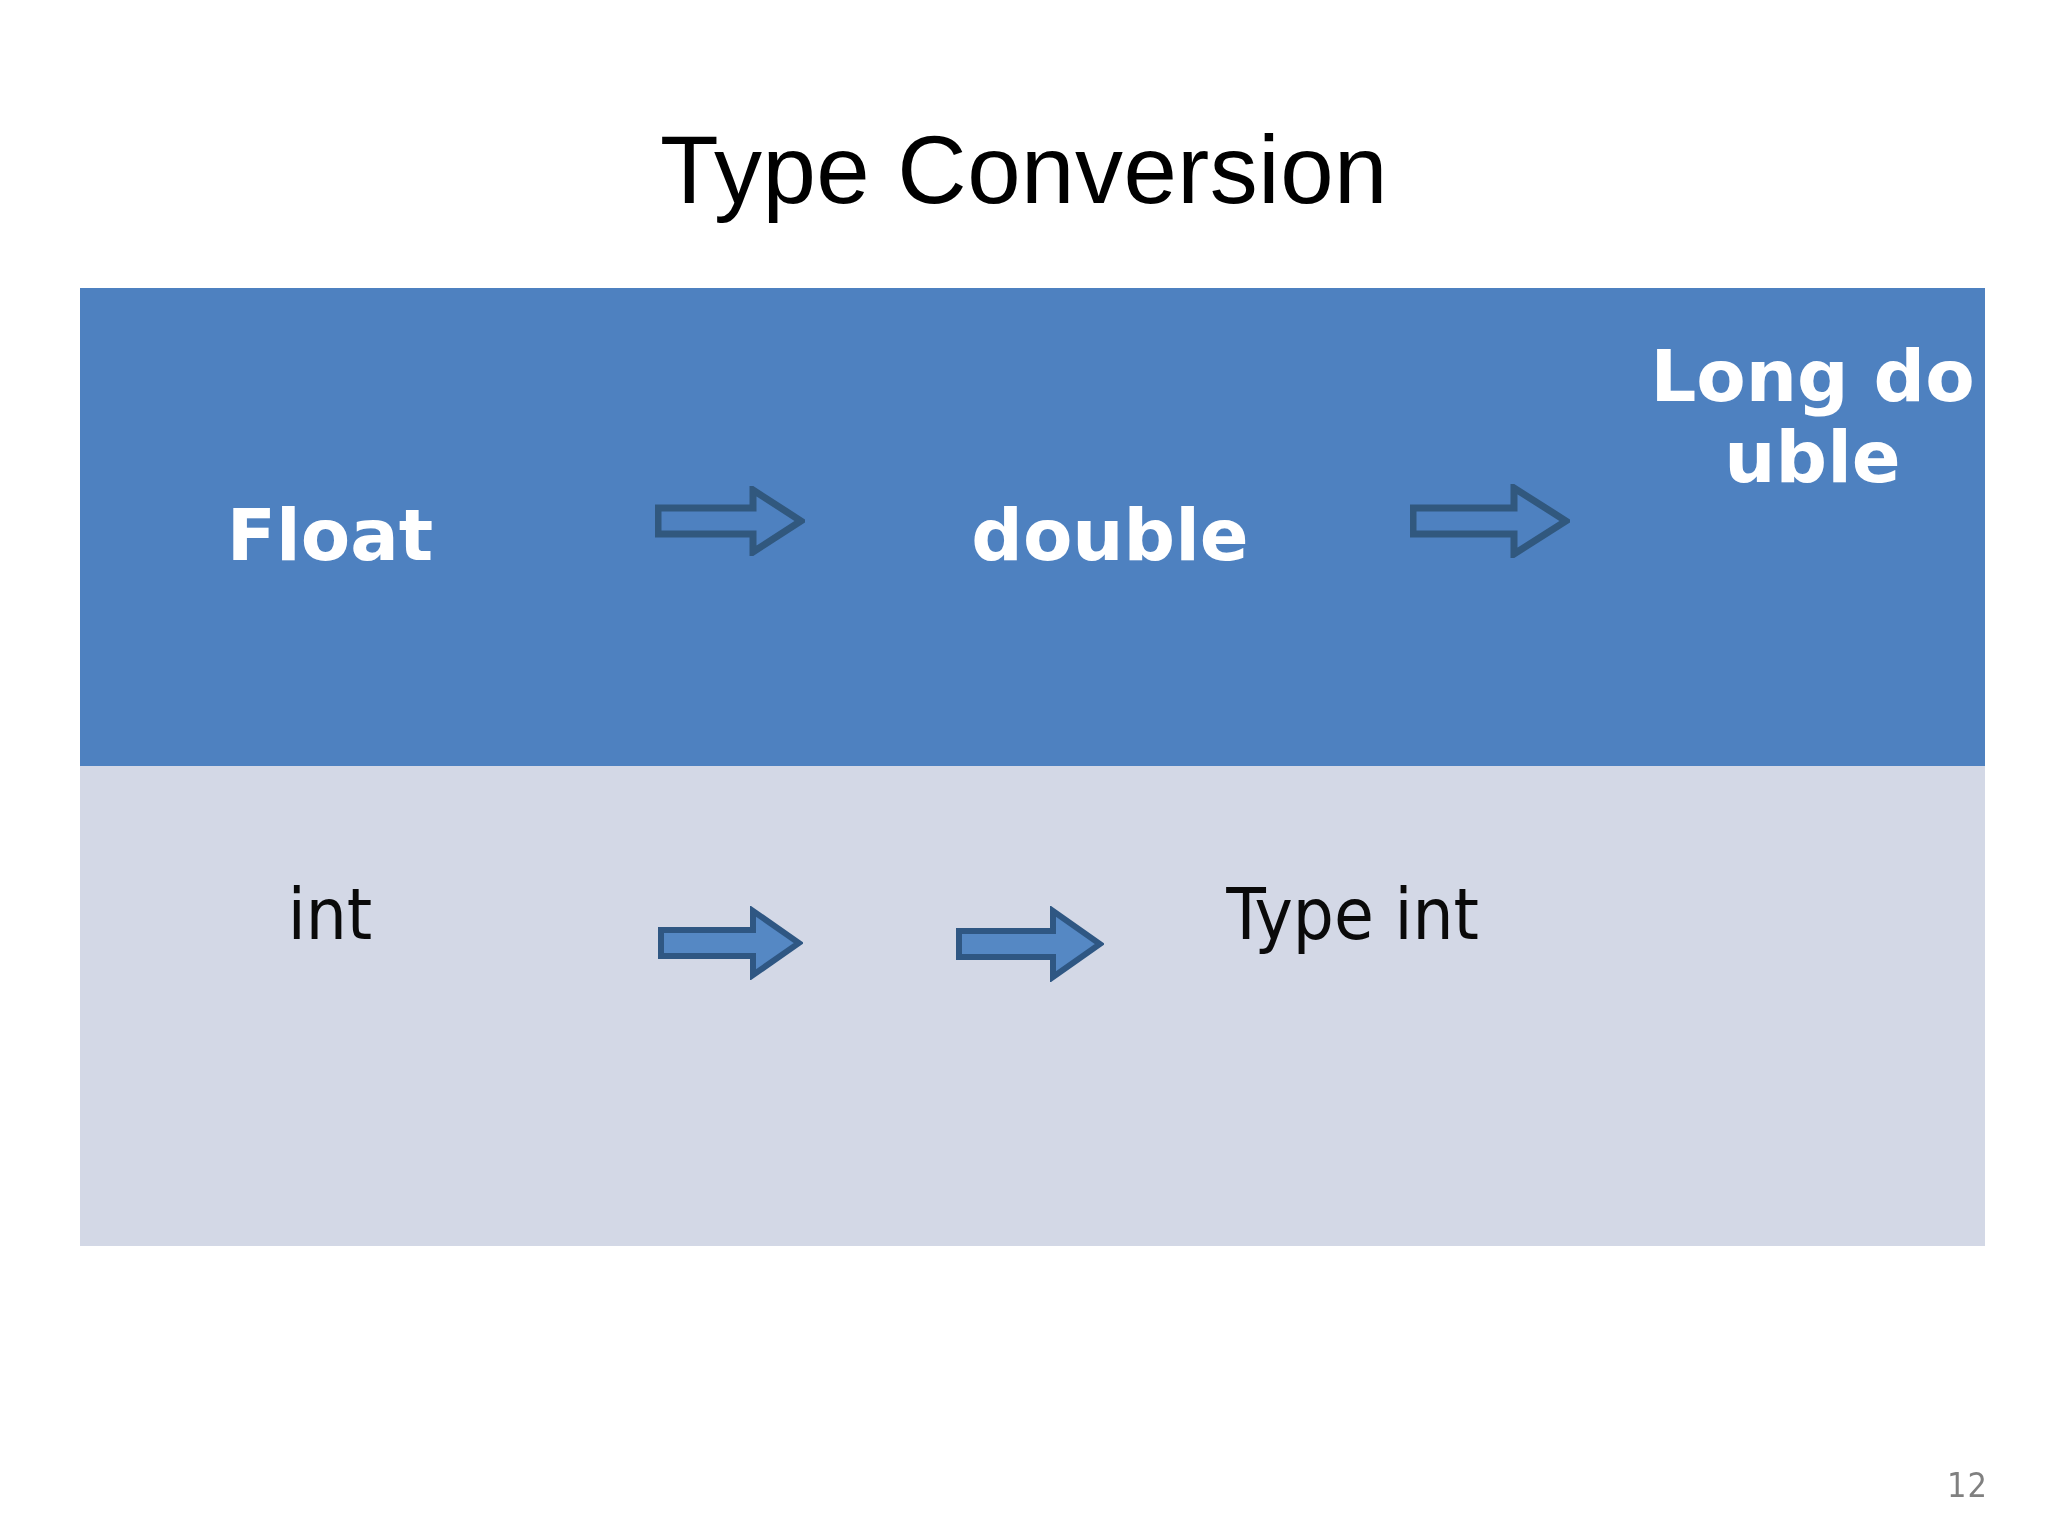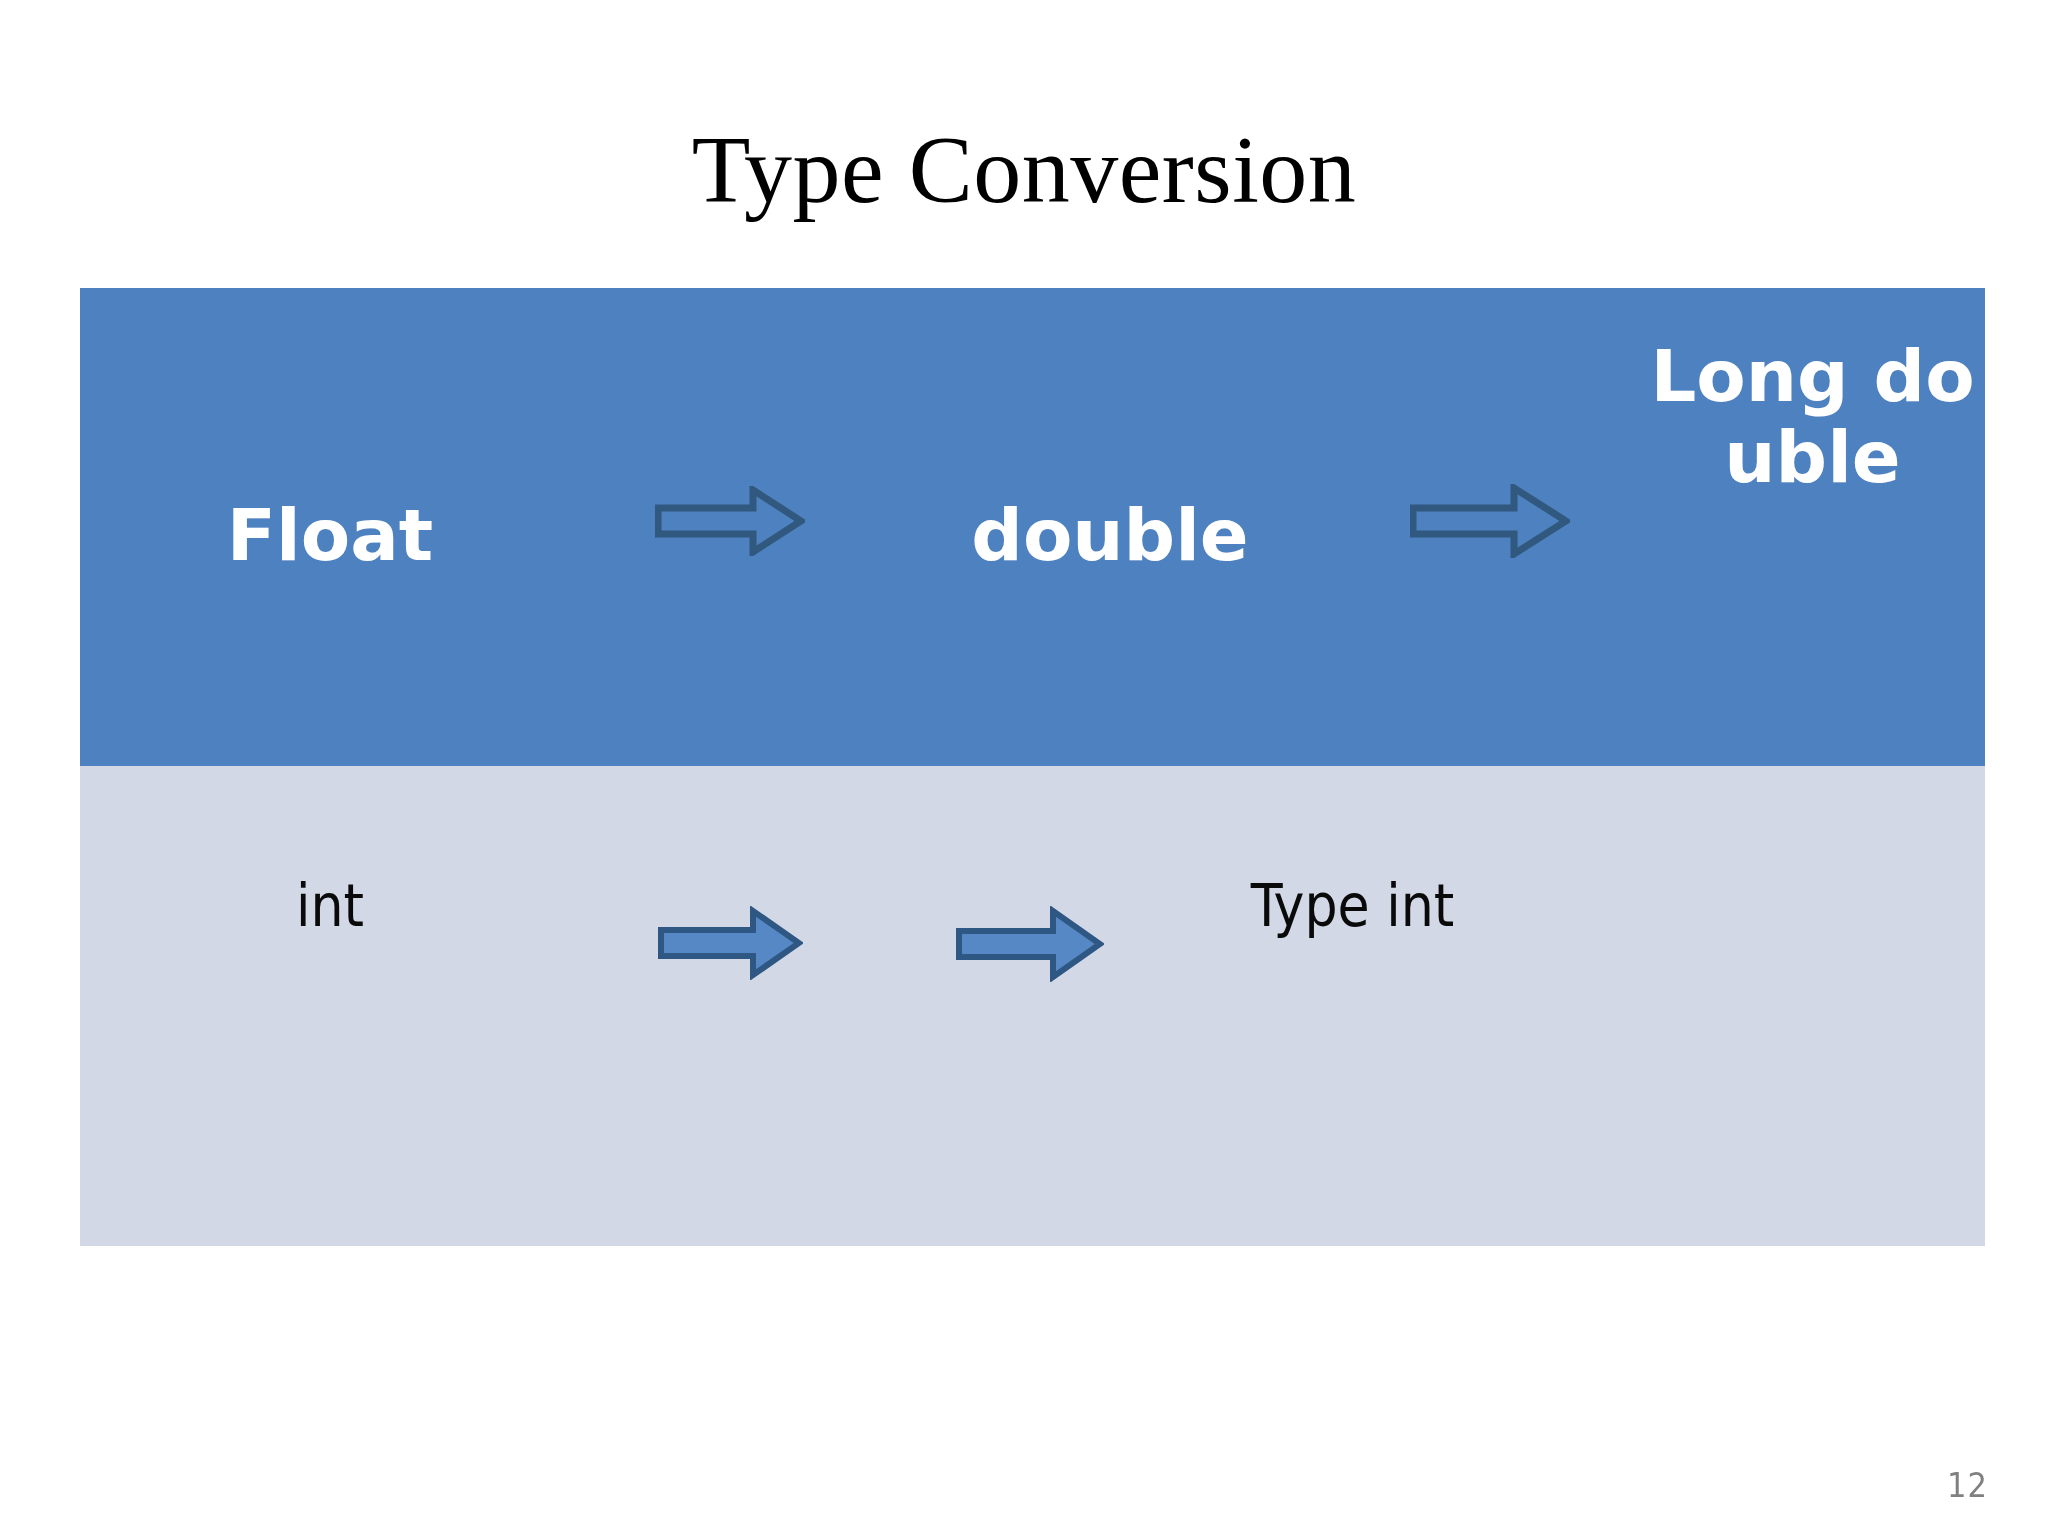--- a/index.html
+++ b/index.html
@@ -15,21 +15,21 @@
     position: relative;
   }
 
   
   .slide-title {
     position: absolute;
     left: 0;
     top: 120px;
     width: 2048px;
     text-align: center;
-    font-family: Liberation Serif, serif;
+    font-family: Liberation Sans, sans-serif;
     font-size: 96px;
     font-weight: 400;
     color: #000000;
     letter-spacing: 0.5px;
     line-height: 1.05;
     white-space: nowrap;
   }
 
   
   .conv-table {
@@ -86,21 +86,21 @@
     color: #ffffff;
     font-weight: bold;
     font-size: 72px;
     font-family: "DejaVu Sans", sans-serif;
   }
 
   
   .row-gray .label-text {
     color: #0a0a0a;
     font-weight: 400;
-    font-size: 58px;
+    font-size: 72px;
     font-family: "DejaVu Sans Condensed", "Liberation Sans", sans-serif;
   }
 
   
   .row-blue .cell-label   { justify-content: center; }
   .row-blue .cell-mid     { justify-content: center; }
   .row-blue .cell-end     { justify-content: flex-start; }
 
   .row-gray .cell-label   { justify-content: center; }
   .row-gray .cell-mid     { justify-content: center; }

